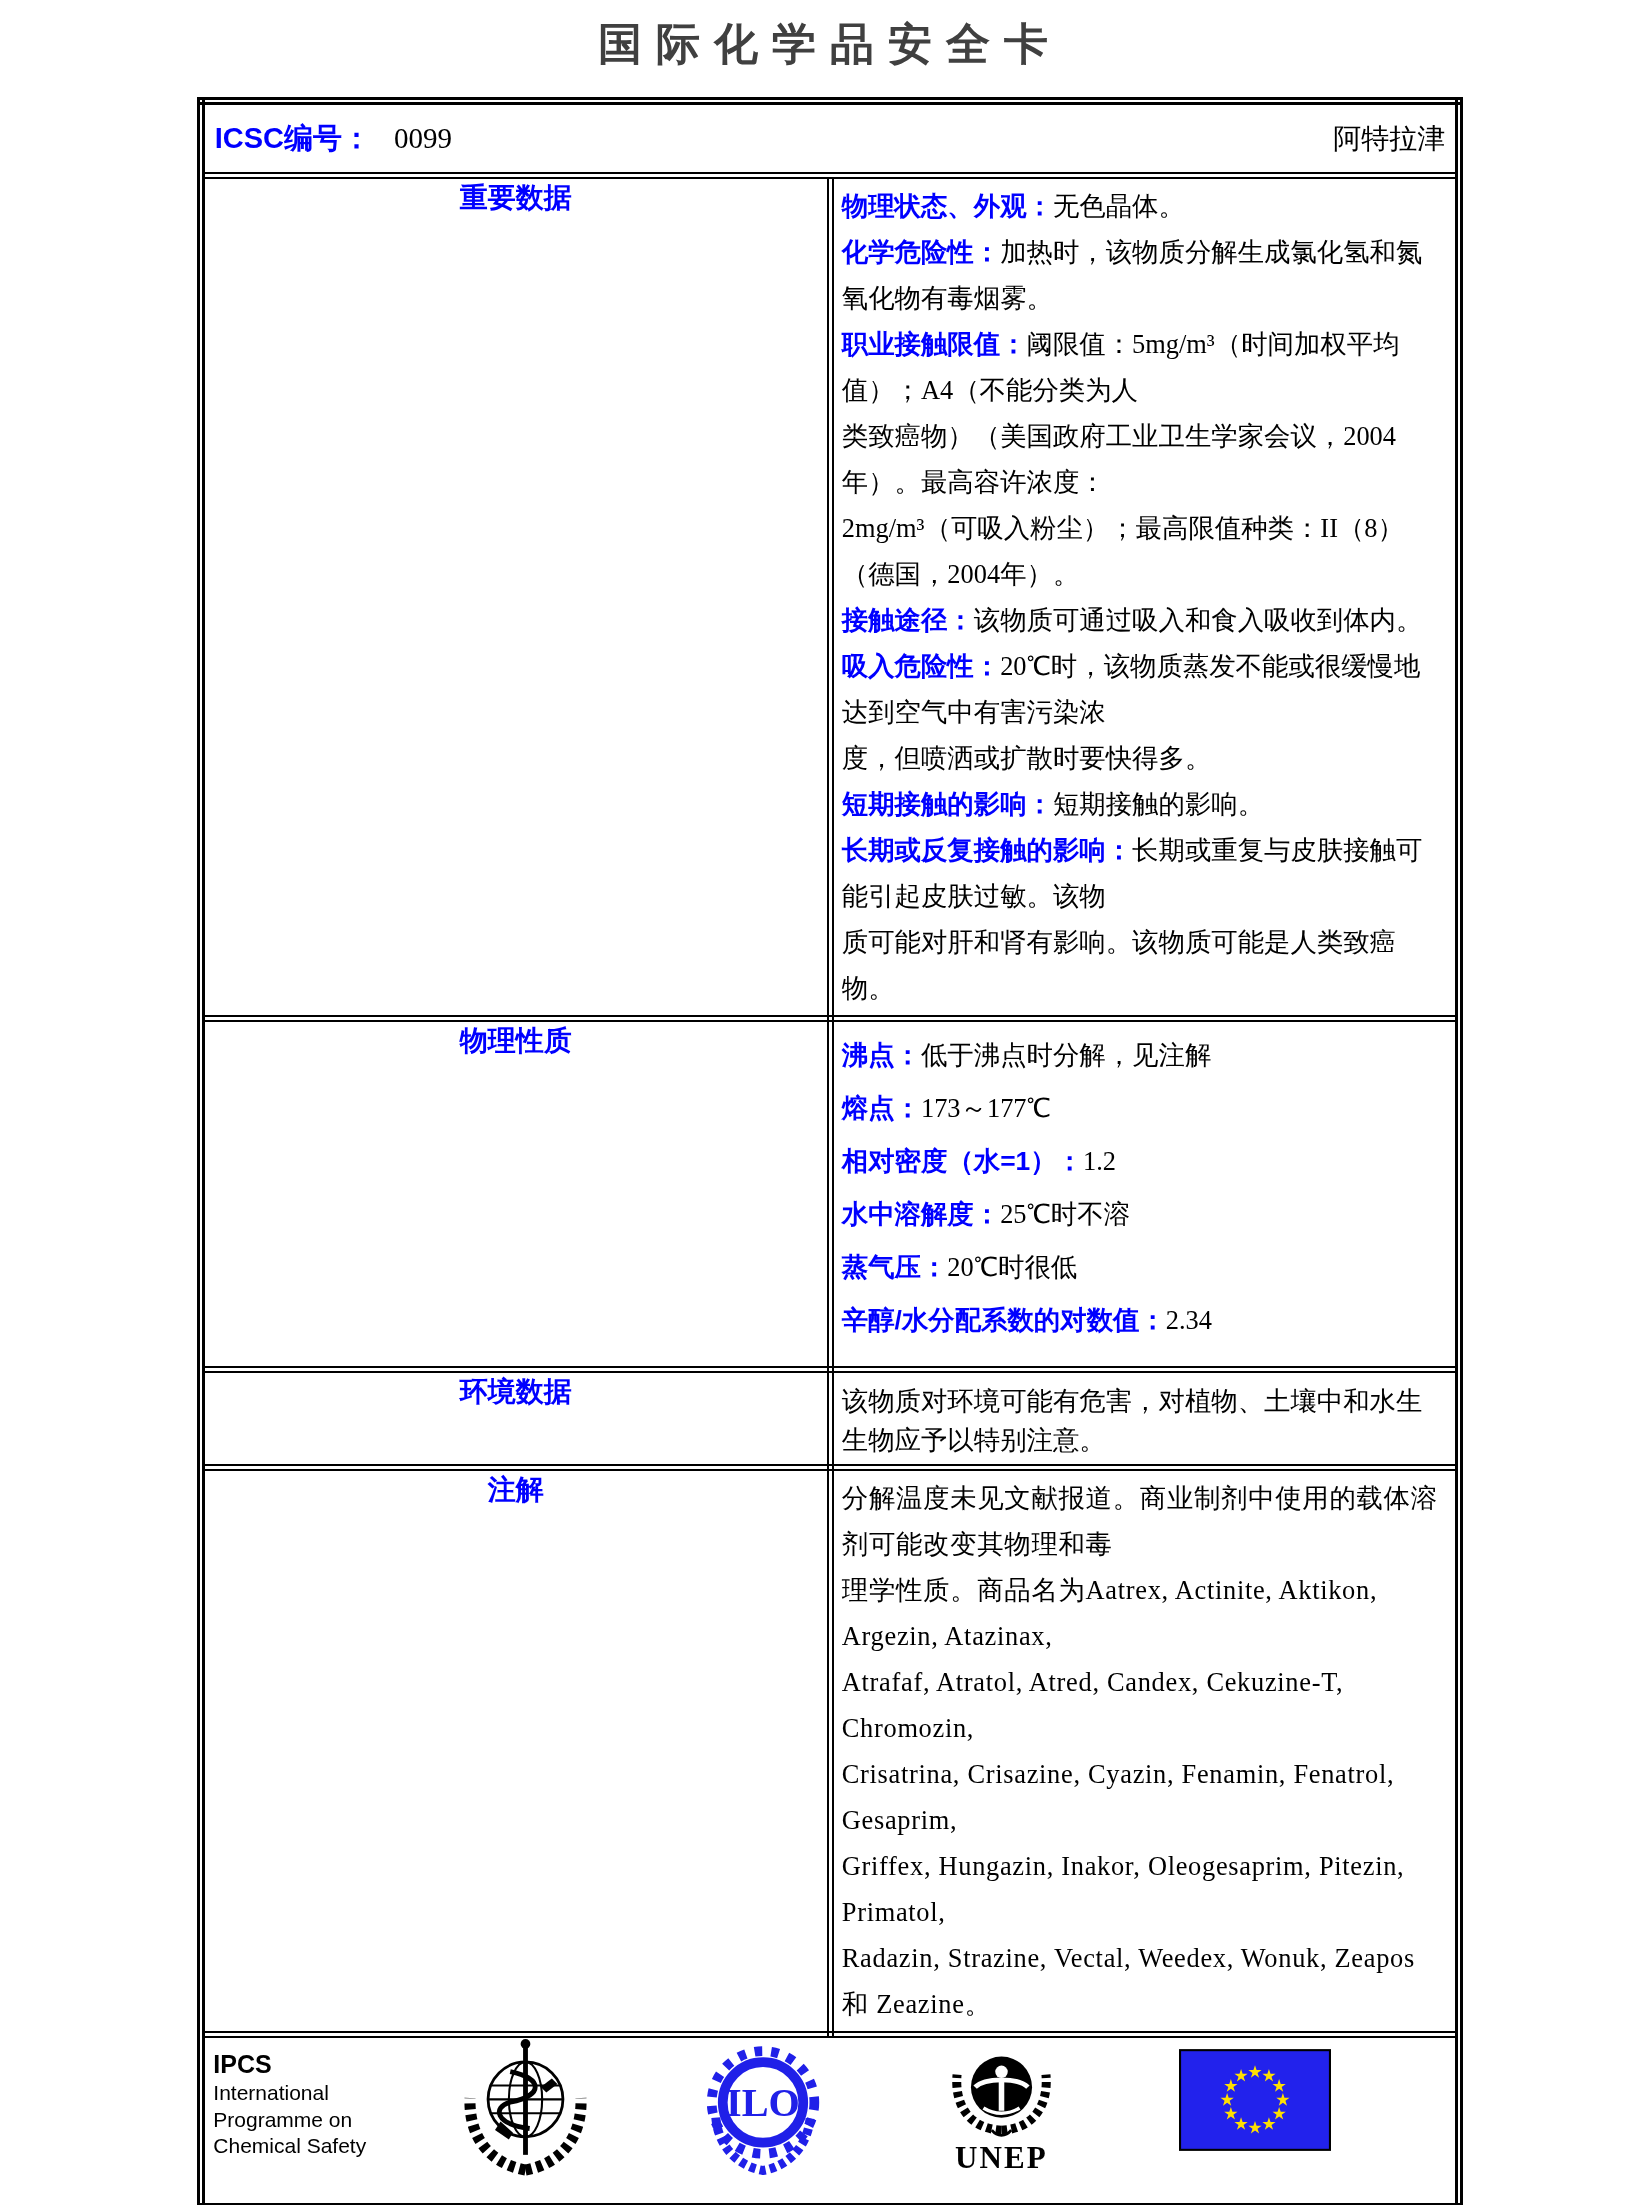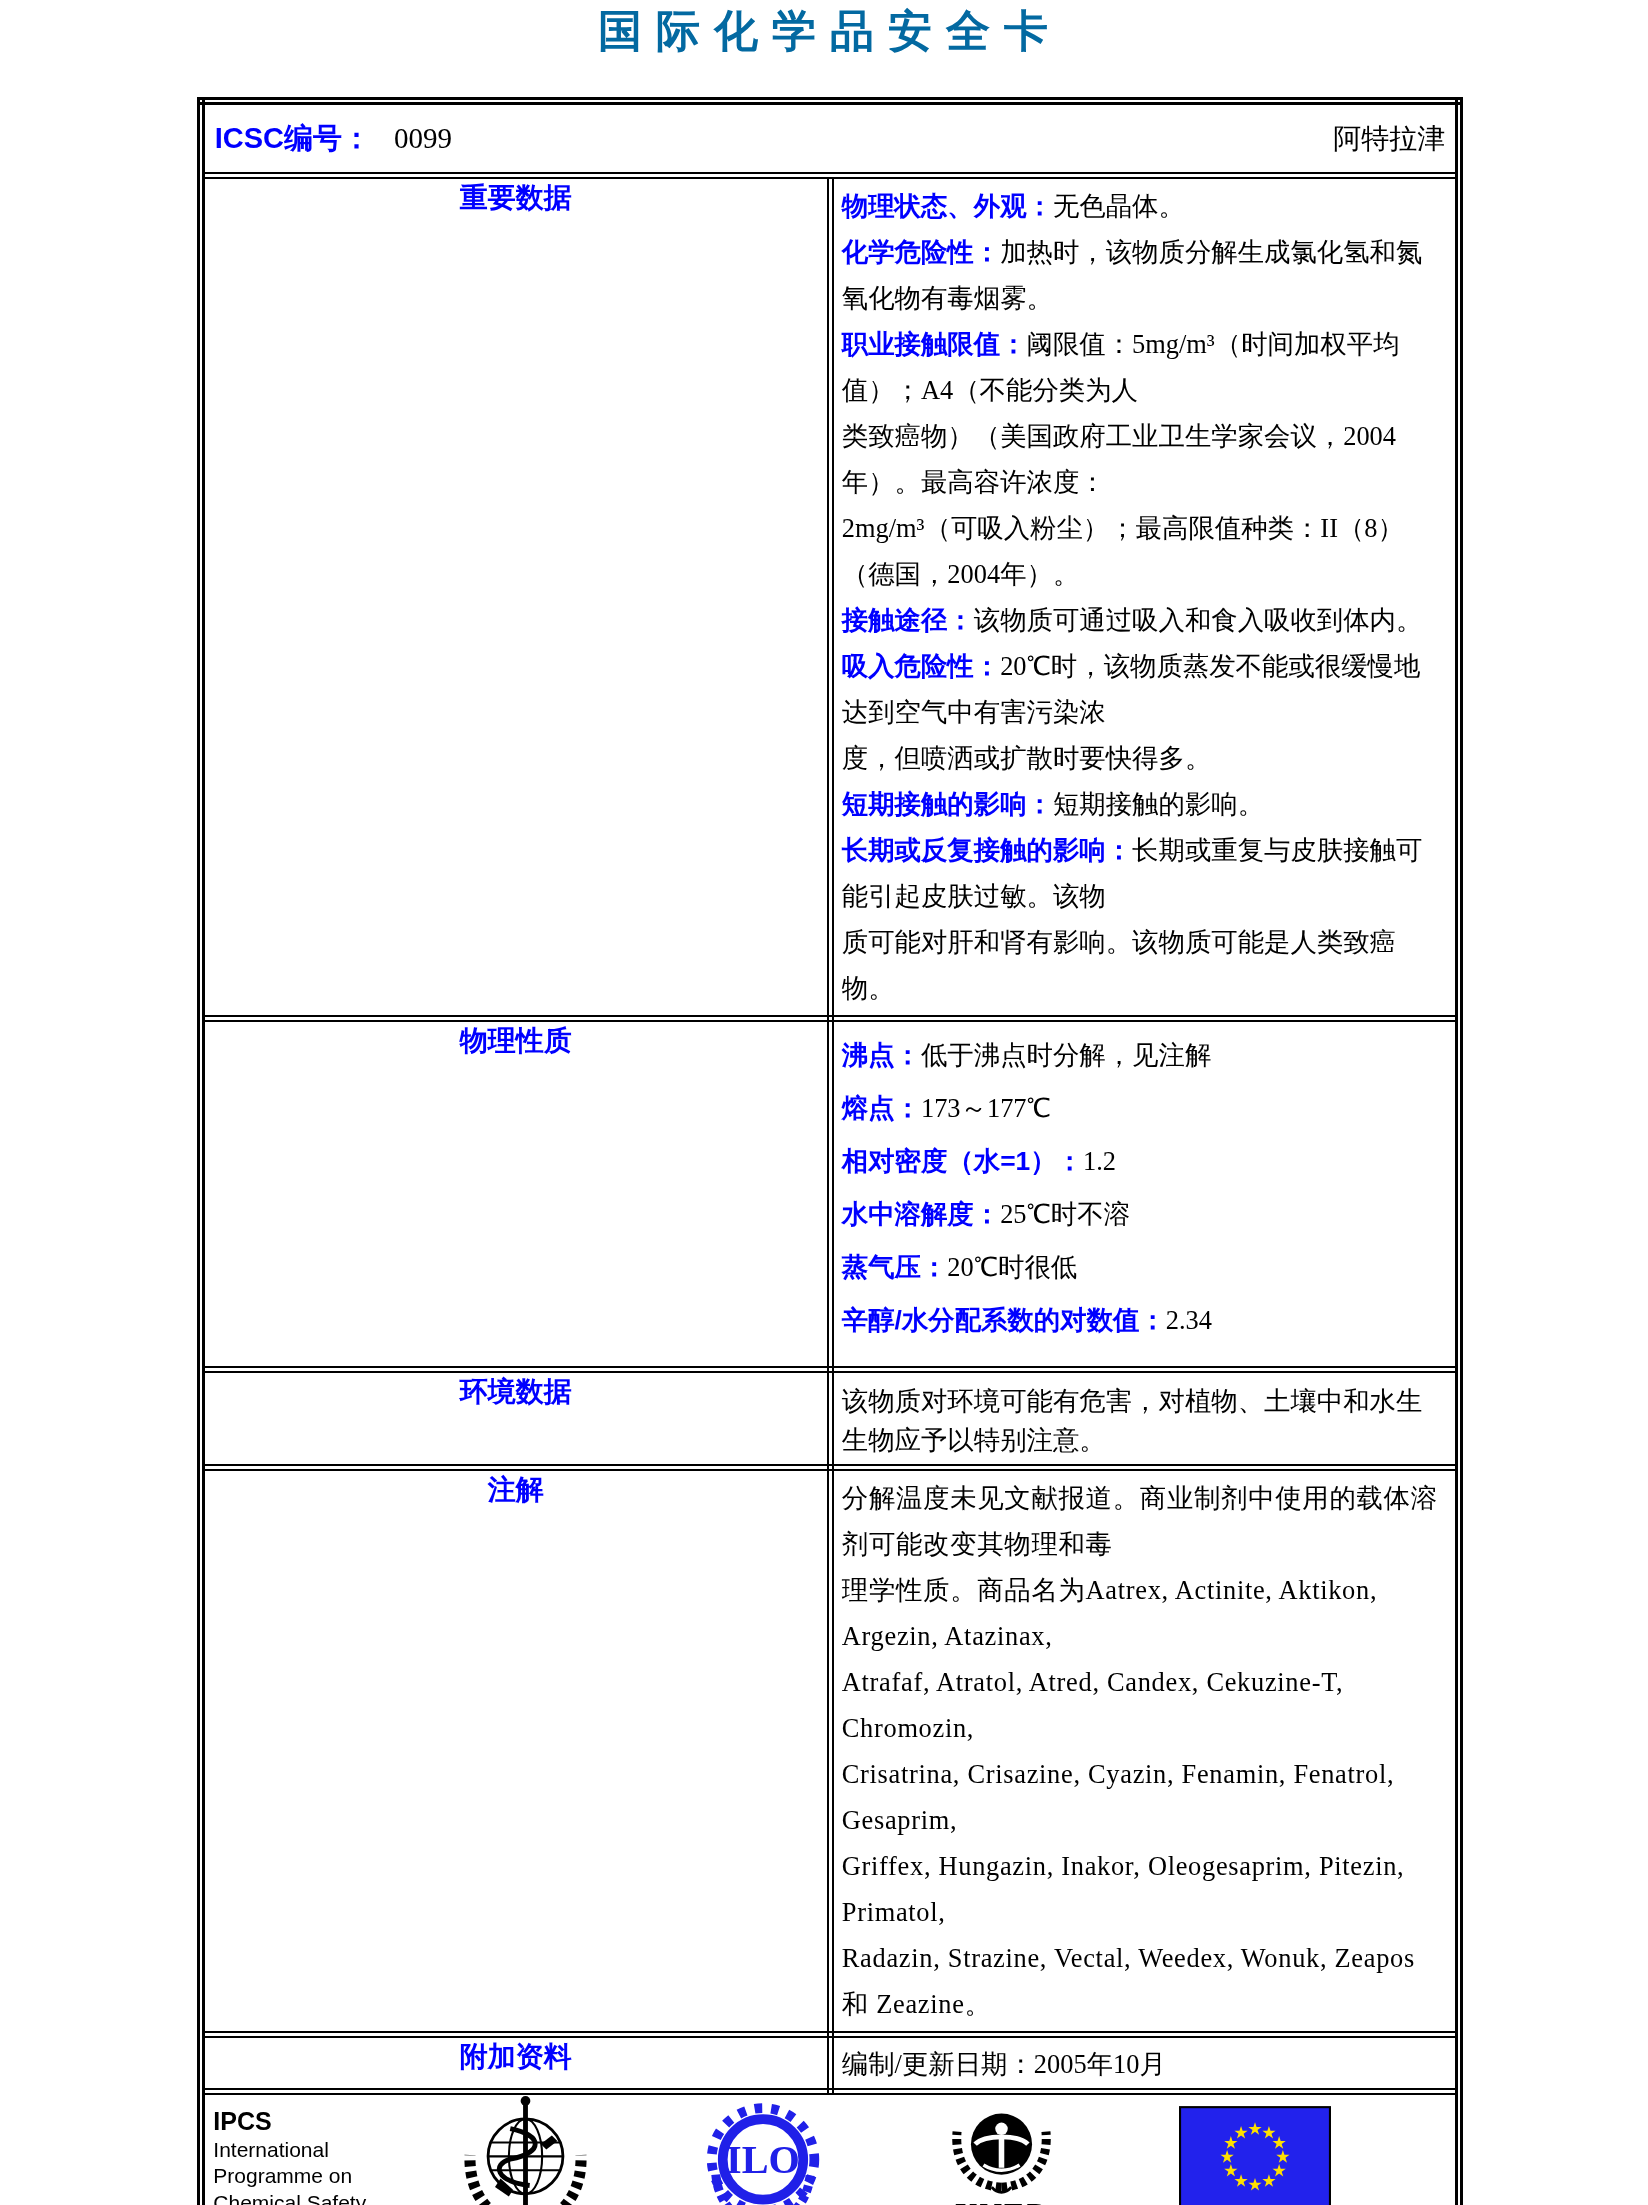--- a/index.html
+++ b/index.html
@@ -5,27 +5,27 @@
   * { margin: 0; padding: 0; box-sizing: border-box; }
   html, body { background: #ffffff; }
   body {
     width: 1649px; height: 2205px;
     position: relative;
     font-family: "Liberation Serif", serif;
     color: #000;
     overflow: hidden;
   }
   .page-title {
-    position: absolute; top: 2px; left: 197px; width: 1266px;
+    position: absolute; top: 15px; left: 197px; width: 1266px;
     text-align: center;
     font-family: "Liberation Sans", sans-serif;
     font-weight: bold;
     font-size: 44px;
     letter-spacing: 14px;
-    color: #0369a1;
+    color: #404040;
   }
   table.card {
     position: absolute; top: 97px; left: 197px; width: 1266px;
     border-collapse: collapse;
     table-layout: fixed;
     border: 8.3px double #000;
   }
   table.card td { border: 7px double #000; vertical-align: top; }
   td.label-cell {
     width: 170px;
@@ -123,24 +123,20 @@
   <tr>
     <td class="label-cell">注解</td>
     <td class="content-cell notes-cell">分解温度未见文献报道。商业制剂中使用的载体溶剂可能改变其物理和毒
 理学性质。商品名为Aatrex, Actinite, Aktikon, Argezin, Atazinax,
 Atrafaf, Atratol, Atred, Candex, Cekuzine-T, Chromozin,
 Crisatrina, Crisazine, Cyazin, Fenamin, Fenatrol, Gesaprim,
 Griffex, Hungazin, Inakor, Oleogesaprim, Pitezin, Primatol,
 Radazin, Strazine, Vectal, Weedex, Wonuk, Zeapos 和 Zeazine。</td>
   </tr>
 
-  <tr>
-    <td class="label-cell">附加资料</td>
-    <td class="content-cell addl-cell">编制/更新日期：2005年10月</td>
-  </tr>
 
   <tr>
     <td class="footer-cell" colspan="2">
       <div class="ipcs-block">
         <div class="ipcs-title">IPCS</div>
         <div class="ipcs-line">International</div>
         <div class="ipcs-line">Programme on</div>
         <div class="ipcs-line">Chemical Safety</div>
       </div>
 

